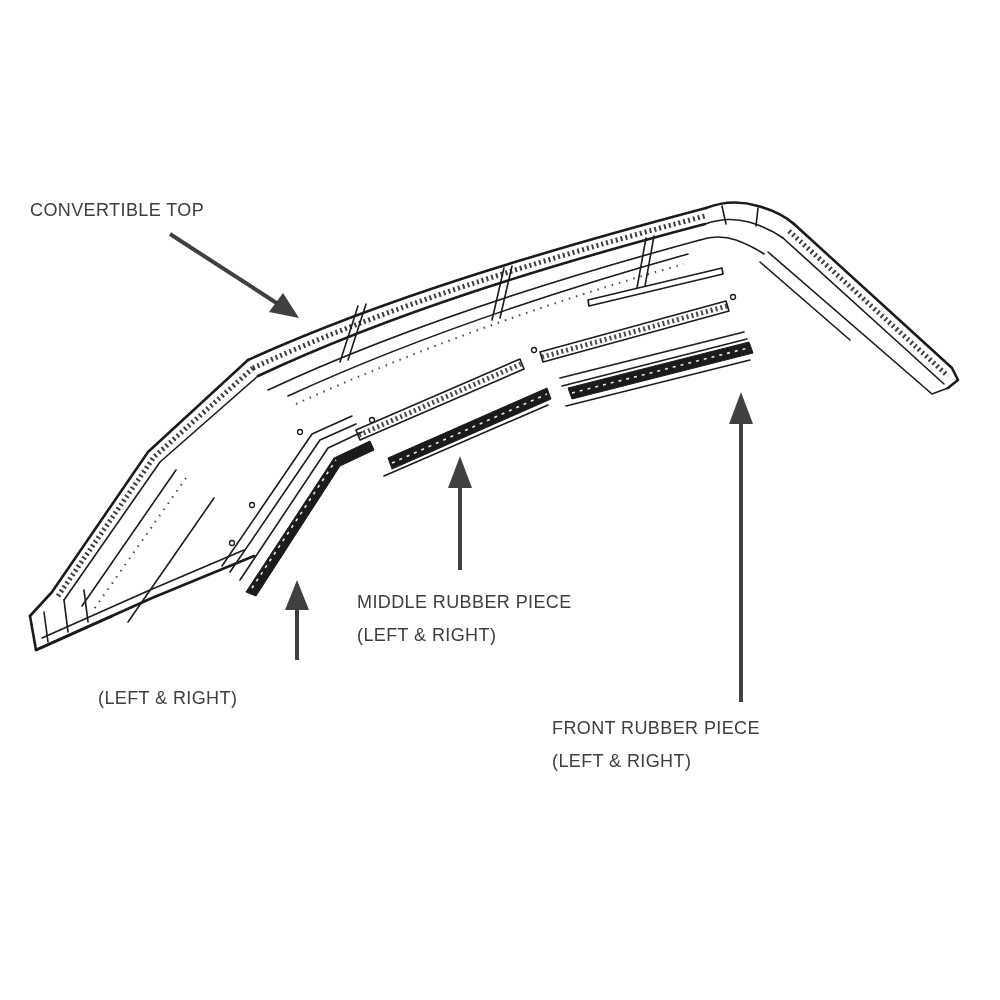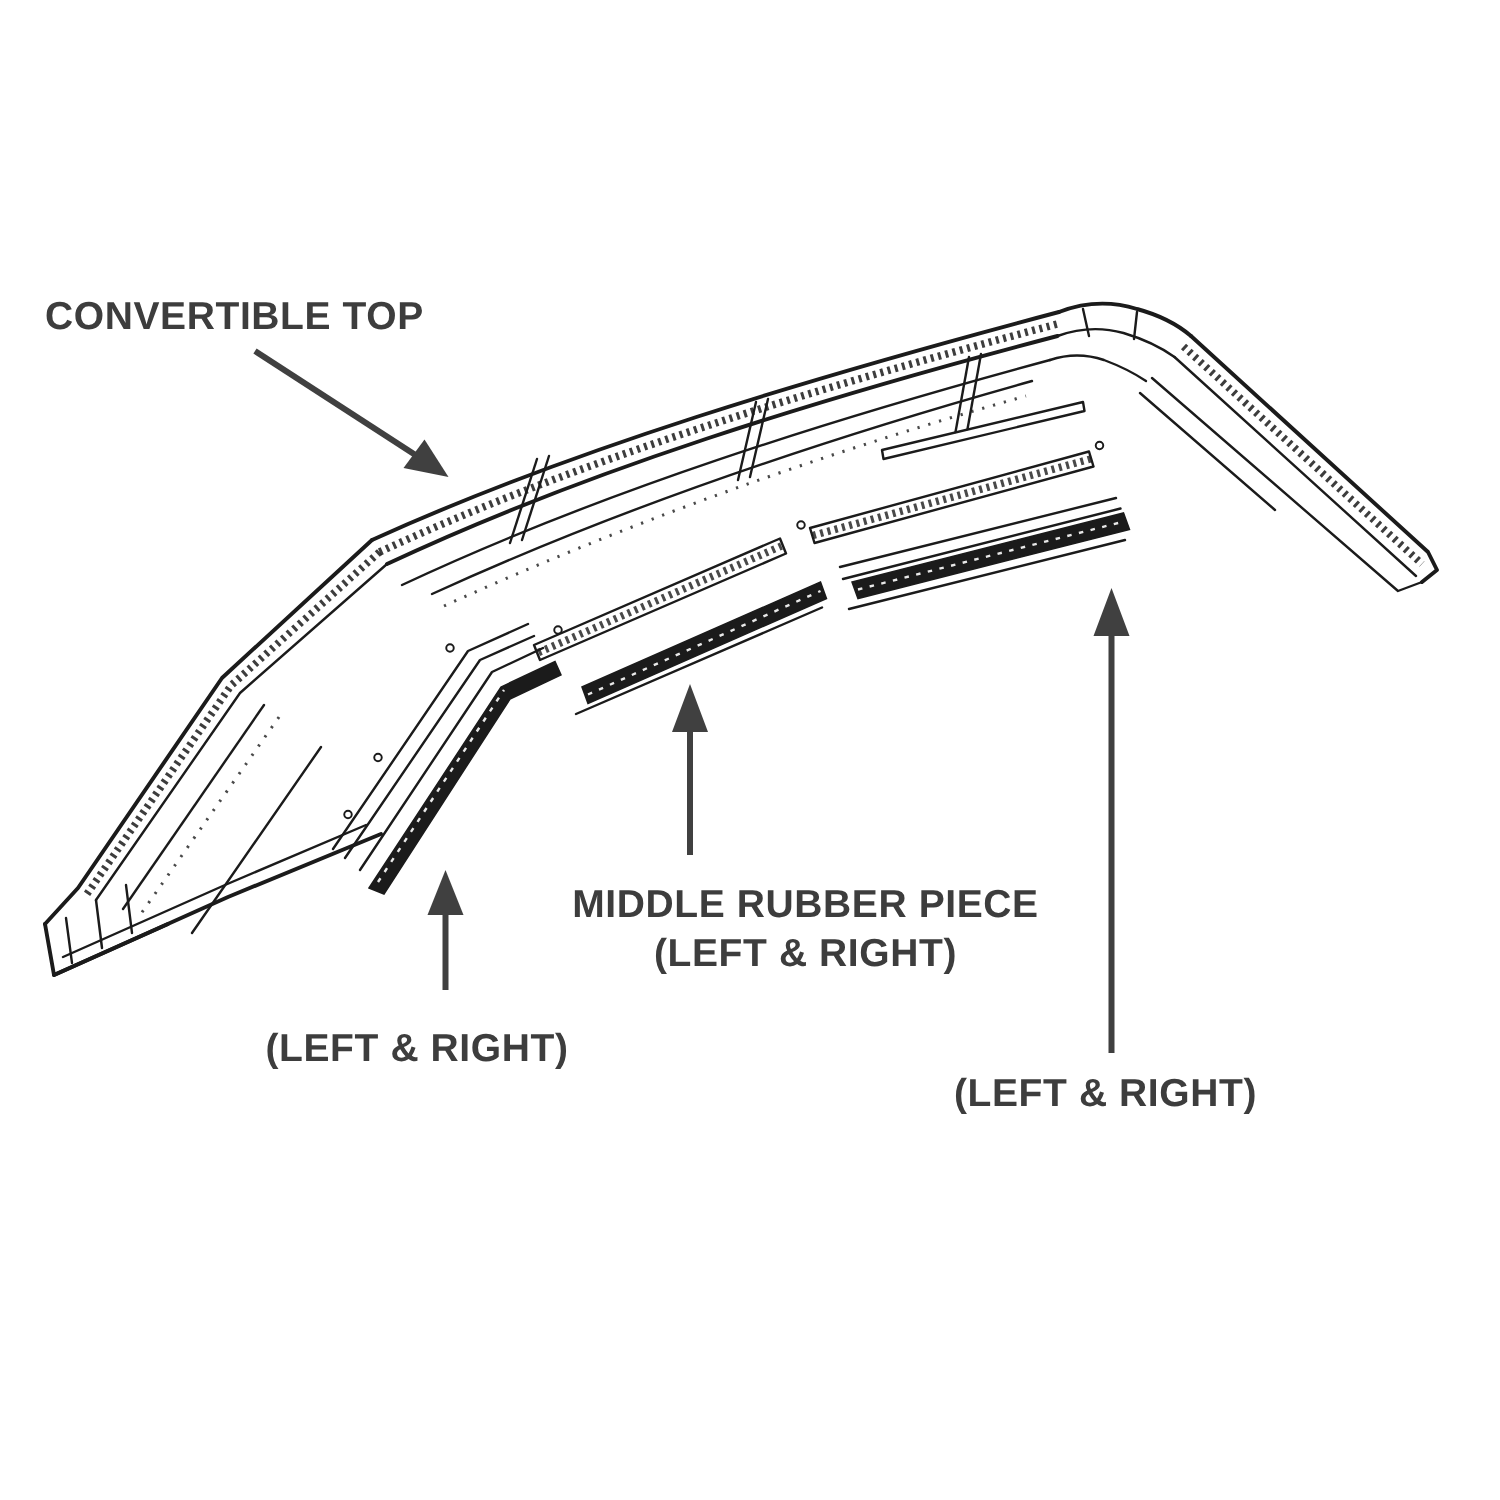--- a/index.html
+++ b/index.html
@@ -23,24 +23,24 @@
   .dots{fill:none;stroke:var(--line);stroke-width:2;stroke-dasharray:1.5 6;opacity:.8;}
   .strip{fill:var(--line);stroke:var(--line);stroke-width:1;}
   .hl{fill:none;stroke:#ffffff;stroke-width:1.6;stroke-dasharray:3 5;opacity:.9;}
   .hole{fill:none;stroke:var(--line);stroke-width:1.3;}
   
   .aline{stroke:var(--arrow);stroke-width:4;}
   .ahead{fill:var(--arrow);}
   
   .lbl{
     position:absolute;color:var(--label-text);
-    font-weight:700;font-size:26px;line-height:33px;
+    font-weight:400;font-size:18px;line-height:33px;
     letter-spacing:.4px;white-space:nowrap;
   }
-  .lbl.center{text-align:center;white-space:normal;}
+  .lbl.center{white-space:normal;}
 </style>
 </head>
 <body>
 
 <div class="stage">
 
   <svg width="1000" height="1000" viewBox="0 0 1000 1000">
 
     <g>
 
@@ -141,16 +141,17 @@
   <div class="lbl center" style="left:357px;top:586px;width:360px;">
     <div>MIDDLE RUBBER PIECE</div>
     <div>(LEFT &amp; RIGHT)</div>
   </div>
 
   <div class="lbl center" style="left:98px;top:682px;width:360px;">
     <div>(LEFT &amp; RIGHT)</div>
   </div>
 
   <div class="lbl center" style="left:552px;top:712px;width:370px;">
+    <div>FRONT RUBBER PIECE</div>
     <div>(LEFT &amp; RIGHT)</div>
   </div>
 
 </div>
 
 </body></html>

